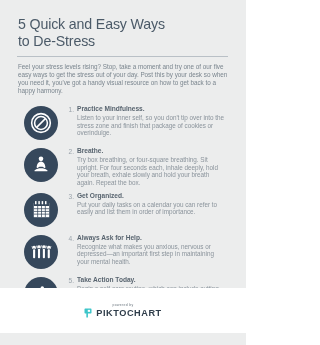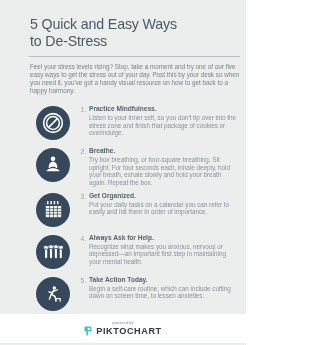--- a/index.html
+++ b/index.html
@@ -16,21 +16,21 @@
   }
   .poster {
     position: relative;
     width: 246px;
     height: 345px;
     background: #eceded;
     box-sizing: border-box;
   }
   .content {
     position: absolute;
-    left: 12px;
+    left: 0;
     top: 0;
     width: 246px;
     height: 316px;
     background: #eceded;
     box-sizing: border-box;
     padding: 12px 14px 0 14px;
   }
   .title {
     color: #4b5a68;
     font-size: 14.2px;
@@ -117,23 +117,23 @@
   .source {
     color: #a6aeb5;
     font-size: 3.9px;
     line-height: 6px;
     margin: 5px 0 0 18px;
     letter-spacing: 0.02px;
   }
   .footer {
     position: absolute;
     left: 0;
-    bottom: 2px;
+    bottom: 12px;
     width: 246px;
-    height: 29px;
+    height: 45px;
     background: #ffffff;
     display: flex;
     flex-direction: column;
     align-items: center;
     justify-content: center;
     text-align: center;
   }
   .powered {
     color: #6d7880;
     font-size: 3.4px;

